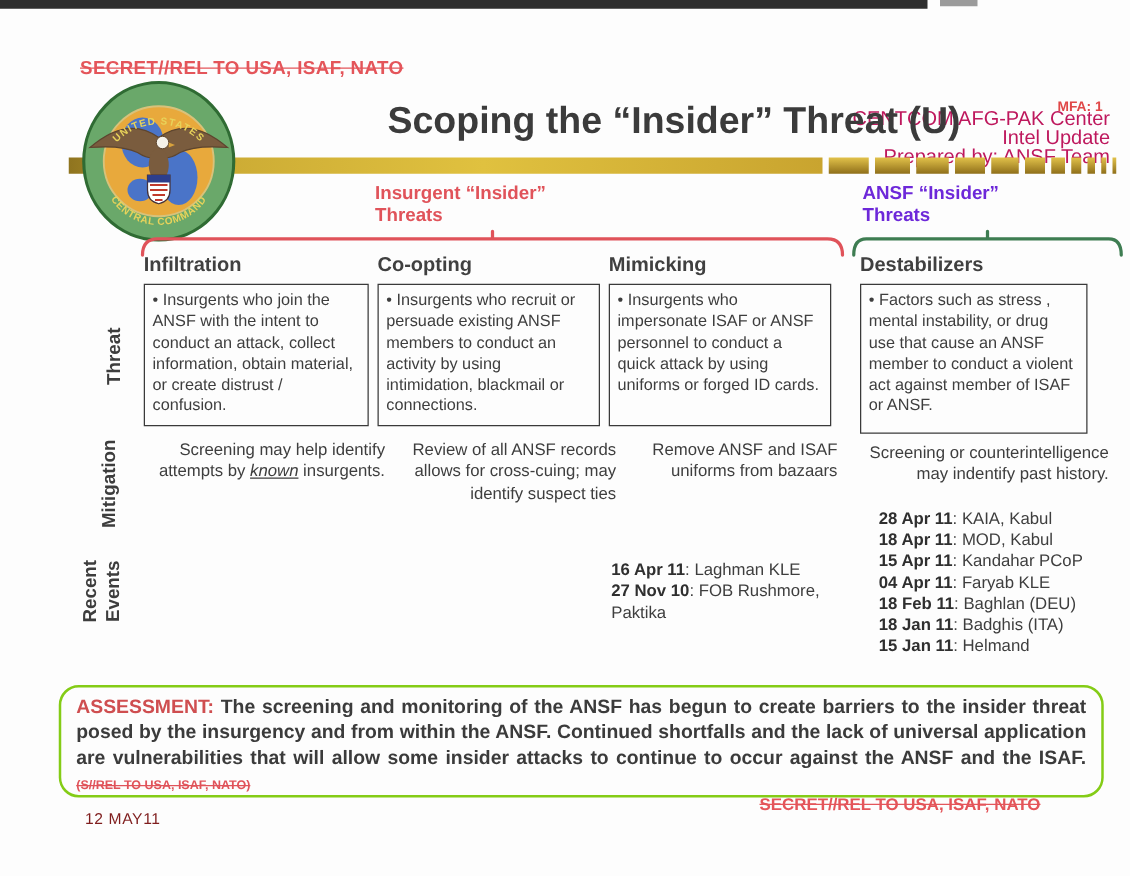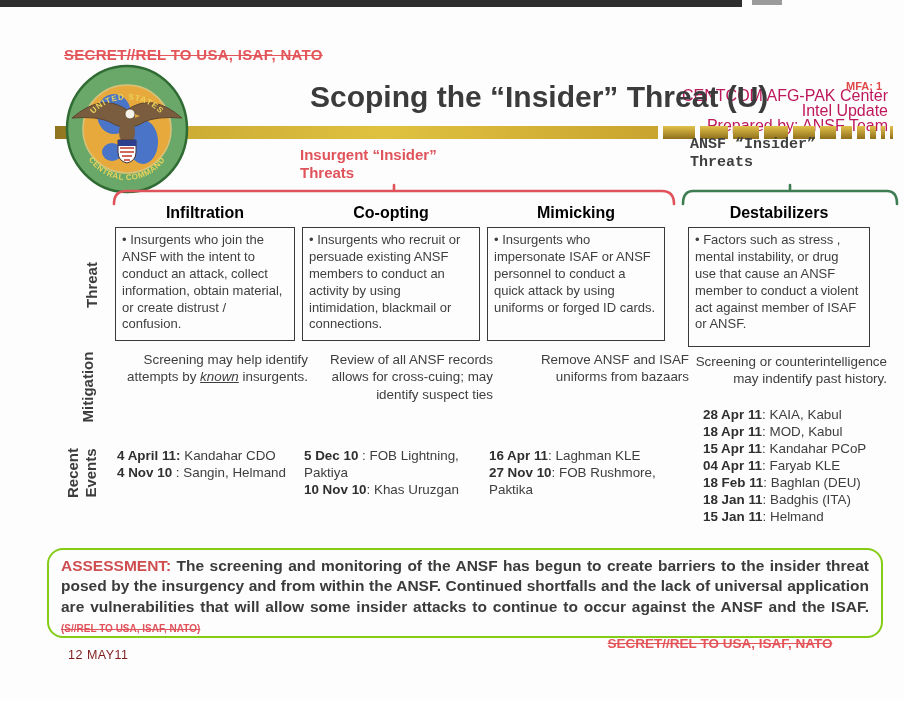--- a/index.html
+++ b/index.html
@@ -17,30 +17,30 @@
          color:#3b3b3b;white-space:nowrap;}
   .mfa{left:846px;top:80px;font-size:11px;font-weight:bold;color:#e04848;}
   
   .goldbar{left:55px;top:126px;width:603px;height:13px;
            background:linear-gradient(90deg,#8f741f,#c9a833 15%,#e0c13f 55%,#c9a42f);}
   .goldsegs{left:663px;top:126px;height:13px;display:flex;gap:5px;}
   .goldsegs span{height:13px;background:linear-gradient(180deg,#e2c24a,#8f6f1a);}
   
   .group{font-size:15px;font-weight:bold;text-align:left;line-height:18px;}
   .group.red{left:300px;top:146px;width:180px;color:#e0535a;}
-  .group.green{left:690px;top:136px;width:200px;color:#404040;font-family:Liberation Mono, monospace;}
+  .group.green{left:690px;top:146px;width:200px;color:#6d28d9;}
   svg.brace{overflow:visible;}
   
   .vlabel{font-size:15px;font-weight:bold;color:#3d3d3d;transform:rotate(-90deg);
           text-align:center;line-height:18px;}
   .vlabel.threat{left:62px;top:276px;width:60px;white-space:nowrap;}
   .vlabel.mitig{left:48px;top:378px;width:80px;white-space:nowrap;}
   .vlabel.recent{left:50px;top:455px;width:64px;}
   
-  .colhead{font-size:16px;font-weight:bold;color:#000000;text-align:center;top:204px;}
+  .colhead{font-size:16px;font-weight:bold;color:#404040;top:204px;}
   
   .tbox{border:1.4px solid #3a3a3a;padding:4px 6px;font-size:13px;line-height:1.3;
         color:#3e3e3e;top:227px;background:#fdfdfd;}
   
   .mit{font-size:13.4px;line-height:1.3;text-align:right;top:351px;margin-left:12px;}
   .mit .emph{font-style:italic;text-decoration:underline;}
   
   .events{font-size:13.4px;line-height:17px;}
   .events b{font-weight:bold;color:#2f2f2f;}
   
@@ -140,31 +140,23 @@
 
   <div class="abs tbox" style="left:115px;width:166px;height:104px">• Insurgents who join the ANSF with the intent to conduct an attack, collect information, obtain material, or create distrust / confusion.</div>
   <div class="abs tbox" style="left:302px;width:164px;height:104px">• Insurgents who recruit or persuade existing ANSF members to conduct an activity by using intimidation, blackmail or connections.</div>
   <div class="abs tbox" style="left:487px;width:164px;height:104px">• Insurgents who impersonate ISAF or ANSF personnel to conduct a quick attack by using uniforms or forged ID cards.</div>
   <div class="abs tbox" style="left:688px;width:168px;height:110px">• Factors such as stress , mental instability, or drug use that cause an ANSF member to conduct a violent act against member of ISAF or ANSF.</div>
 
   <div class="abs mit" style="left:112px;width:184px">
     <span>Screening may help identify attempts by </span><span class="emph">known</span><span> insurgents.</span>
   </div>
   <div class="abs mit" style="left:299px;width:182px">Review of all ANSF records allows for cross-cuing; may identify suspect ties</div>
-  <div class="abs mit" style="left:495px;width:182px">Remove ANSF and ISAF uniforms from bazaars</div>
+  <div class="abs mit" style="left:476px;width:182px">Remove ANSF and ISAF uniforms from bazaars</div>
   <div class="abs mit" style="left:683px;top:353px;width:192px">Screening or counterintelligence may indentify past history.</div>
 
-  <div class="abs events" style="left:117px;top:447px;width:182px">
-    <div><b>4 April 11:</b><span> Kandahar CDO</span></div>
-    <div><b>4 Nov 10</b><span> : Sangin, Helmand</span></div>
-  </div>
-  <div class="abs events" style="left:304px;top:447px;width:178px">
-    <div><b>5 Dec 10</b><span> : FOB Lightning, Paktiya</span></div>
-    <div><b>10 Nov 10</b><span>: Khas Uruzgan</span></div>
-  </div>
   <div class="abs events" style="left:489px;top:447px;width:178px">
     <div><b>16 Apr 11</b><span>: Laghman KLE</span></div>
     <div><b>27 Nov 10</b><span>: FOB Rushmore, Paktika</span></div>
   </div>
   <div class="abs events" style="left:703px;top:406px;width:196px">
     <div><b>28 Apr 11</b><span>: KAIA, Kabul</span></div>
     <div><b>18 Apr 11</b><span>: MOD, Kabul</span></div>
     <div><b>15 Apr 11</b><span>: Kandahar PCoP</span></div>
     <div><b>04 Apr 11</b><span>: Faryab KLE</span></div>
     <div><b>18 Feb 11</b><span>: Baghlan (DEU)</span></div>

